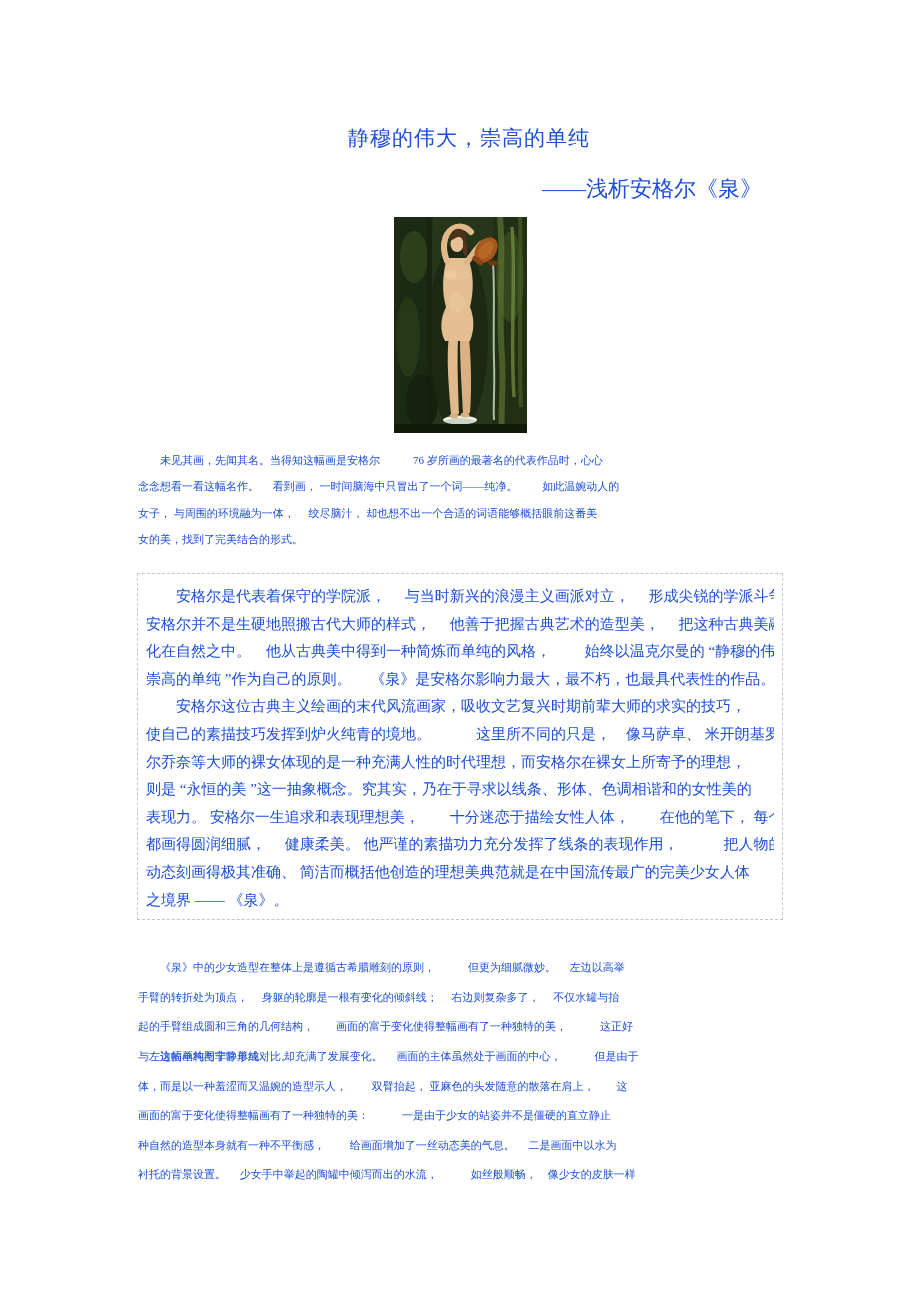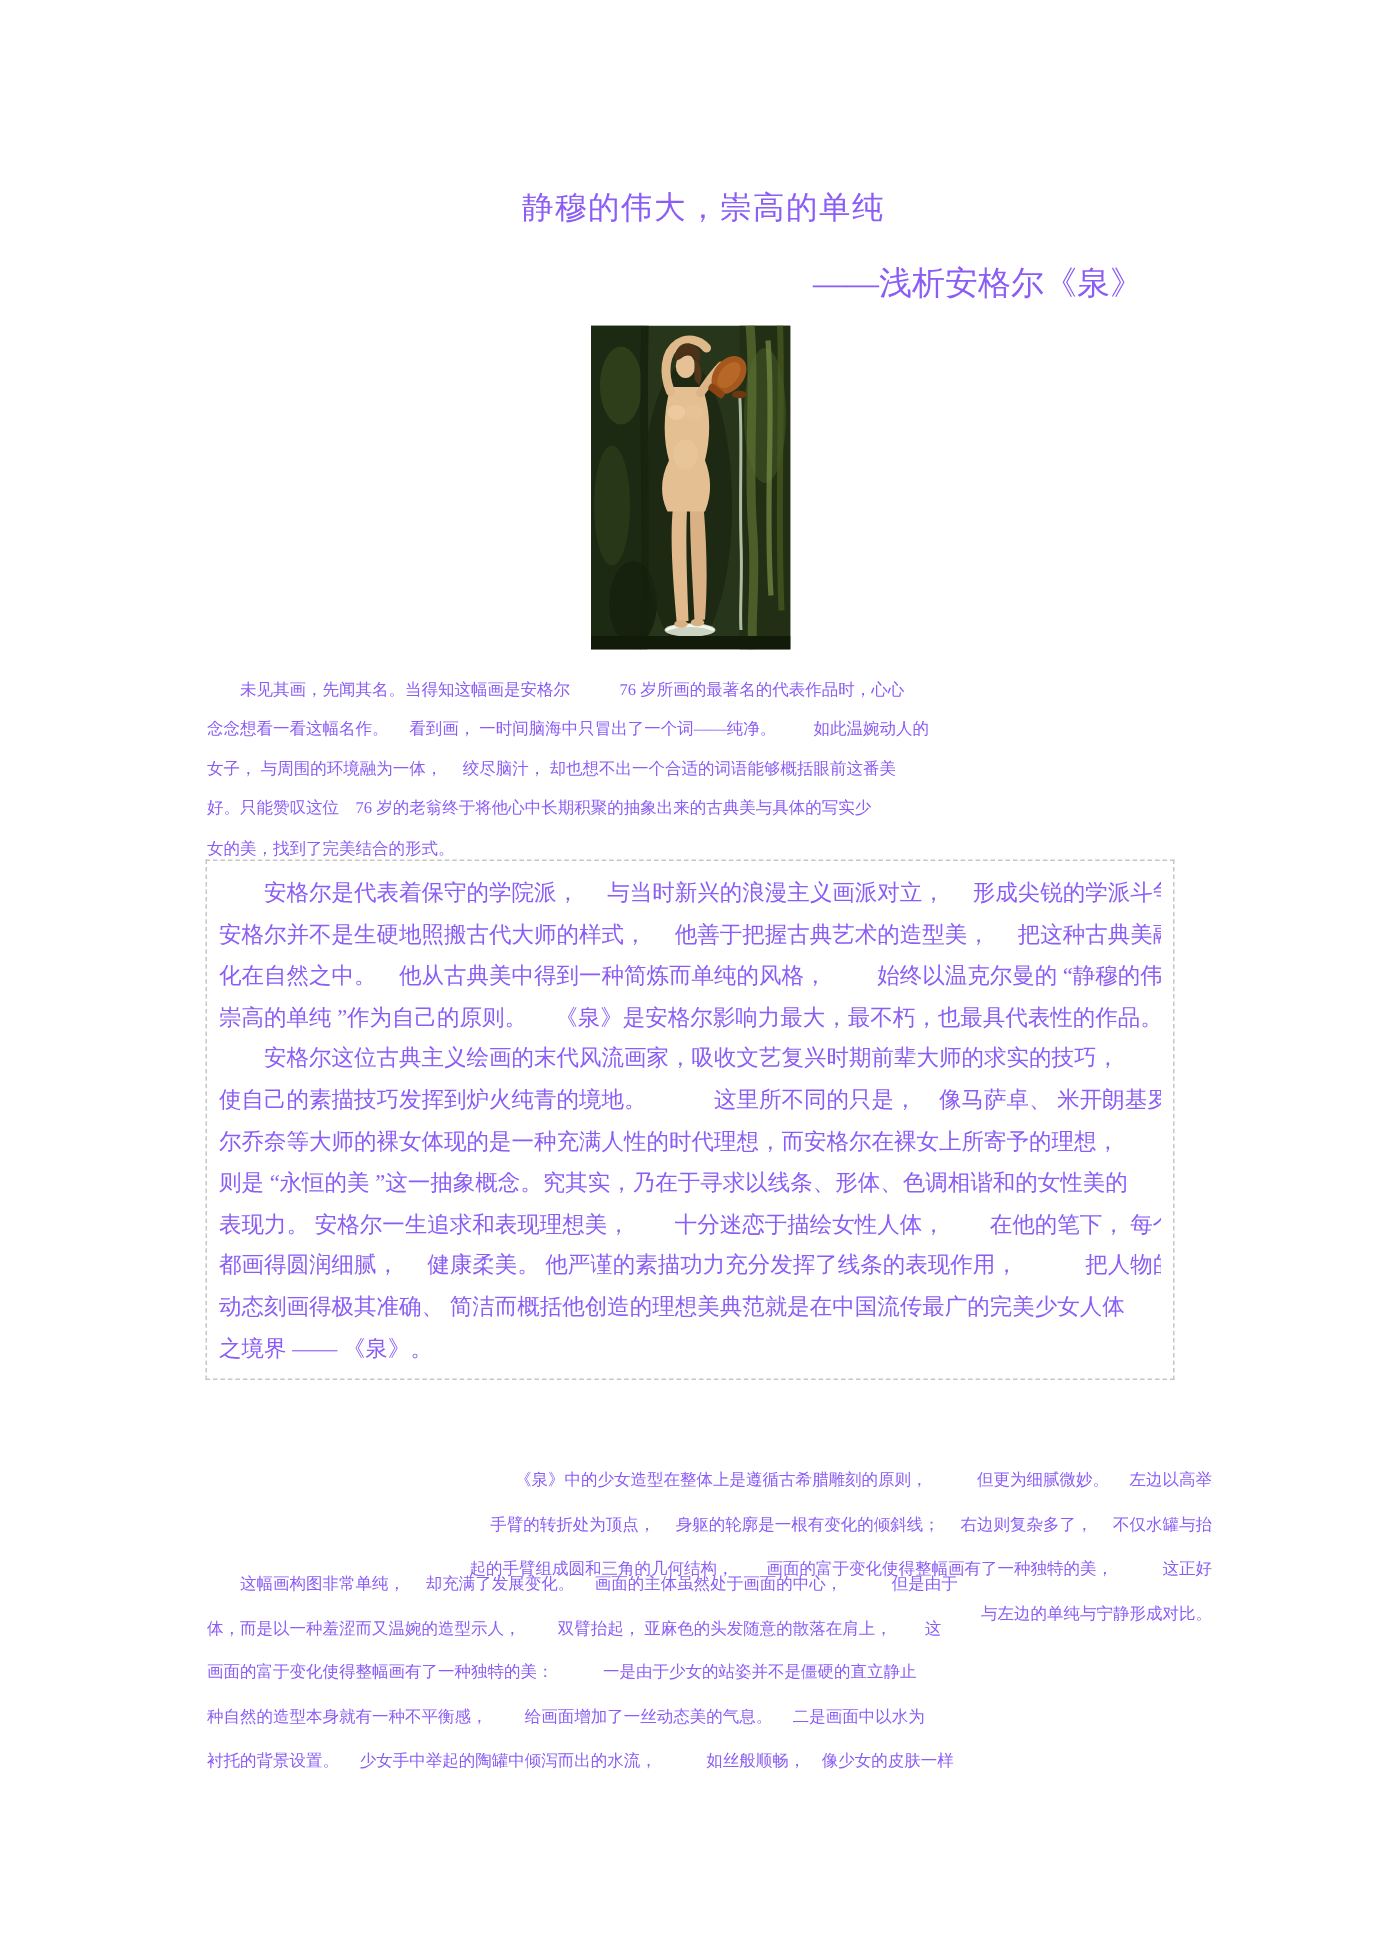--- a/index.html
+++ b/index.html
@@ -1,18 +1,18 @@
 <!DOCTYPE html>
 <html><head>
 <meta charset="utf-8">
 <style>
   html,body { margin:0; padding:0; background:#ffffff; }
   .page {
     position:relative; width:920px; height:1301px; background:#ffffff;
-    font-family:"Liberation Serif","DejaVu Serif",serif; color:#8b5cf6;
+    font-family:"Liberation Serif","DejaVu Serif",serif; color:#1d4ed8;
     overflow:hidden;
   }
   .title {
     position:absolute; top:124px; left:138px; width:662px; margin:0;
     text-align:center; font-size:21px; font-weight:500; line-height:28px;
     letter-spacing:1px; white-space:pre;
   }
   .subtitle {
     position:absolute; top:176px; left:138px; width:662px; box-sizing:border-box;
     text-align:right; padding-right:38px; font-size:22px; line-height:26px; white-space:pre;
@@ -24,21 +24,21 @@
   .para { position:absolute; left:138px; width:670px; font-size:11px; }
   .line { white-space:pre; overflow:hidden; }
   .ind  { text-indent:2em; }
   .p1 { top:447px; }
   .p1 .line { height:26.4px; line-height:26.4px; }
   .quote-box {
     position:absolute; top:573px; left:137px; width:646px; box-sizing:border-box;
     border:1px dashed #c6c6c6; padding:9px 8px 5px 8px; font-size:15px;
   }
   .quote-box .line { height:27.6px; line-height:27.6px; }
-  .p2 { top:973px;text-align:right; }
+  .p2 { top:953px; }
   .p3 { top:1042px; }
   .p2 .line, .p3 .line { height:29.5px; line-height:29.5px; }
 </style>
 </head>
 <body>
 
 <div class="page">
 
   <h1 class="title">静穆的伟大，崇高的单纯</h1>
 
@@ -81,21 +81,20 @@
       <ellipse cx="60" cy="199" rx="4.5" ry="2.5" fill="#d8b083"></ellipse>
       <ellipse cx="71" cy="198" rx="4.5" ry="2.5" fill="#d8b083"></ellipse>
       <rect x="0" y="207" width="133" height="9" fill="#121b09"></rect>
     </svg>
   </div>
 
   <div class="para p1">
     <div class="line ind">未见其画，先闻其名。当得知这幅画是安格尔　　　76 岁所画的最著名的代表作品时，心心</div>
     <div class="line">念念想看一看这幅名作。　 看到画， 一时间脑海中只冒出了一个词——纯净。　　 如此温婉动人的</div>
     <div class="line">女子， 与周围的环境融为一体，　 绞尽脑汁， 却也想不出一个合适的词语能够概括眼前这番美</div>
-    <div class="line">好。只能赞叹这位　76 岁的老翁终于将他心中长期积聚的抽象出来的古典美与具体的写实少</div>
     <div class="line">女的美，找到了完美结合的形式。</div>
   </div>
 
   <div class="quote-box">
     <div class="line ind">安格尔是代表着保守的学院派，　 与当时新兴的浪漫主义画派对立，　 形成尖锐的学派斗争。</div>
     <div class="line">安格尔并不是生硬地照搬古代大师的样式，　 他善于把握古典艺术的造型美，　 把这种古典美融</div>
     <div class="line">化在自然之中。　他从古典美中得到一种简炼而单纯的风格，　　 始终以温克尔曼的 “静穆的伟大，</div>
     <div class="line">崇高的单纯 ”作为自己的原则。　 《泉》是安格尔影响力最大，最不朽，也最具代表性的作品。</div>
     <div class="line ind">安格尔这位古典主义绘画的末代风流画家，吸收文艺复兴时期前辈大师的求实的技巧，</div>
     <div class="line">使自己的素描技巧发挥到炉火纯青的境地。　　　这里所不同的只是，　像马萨卓、 米开朗基罗、 乔</div>

